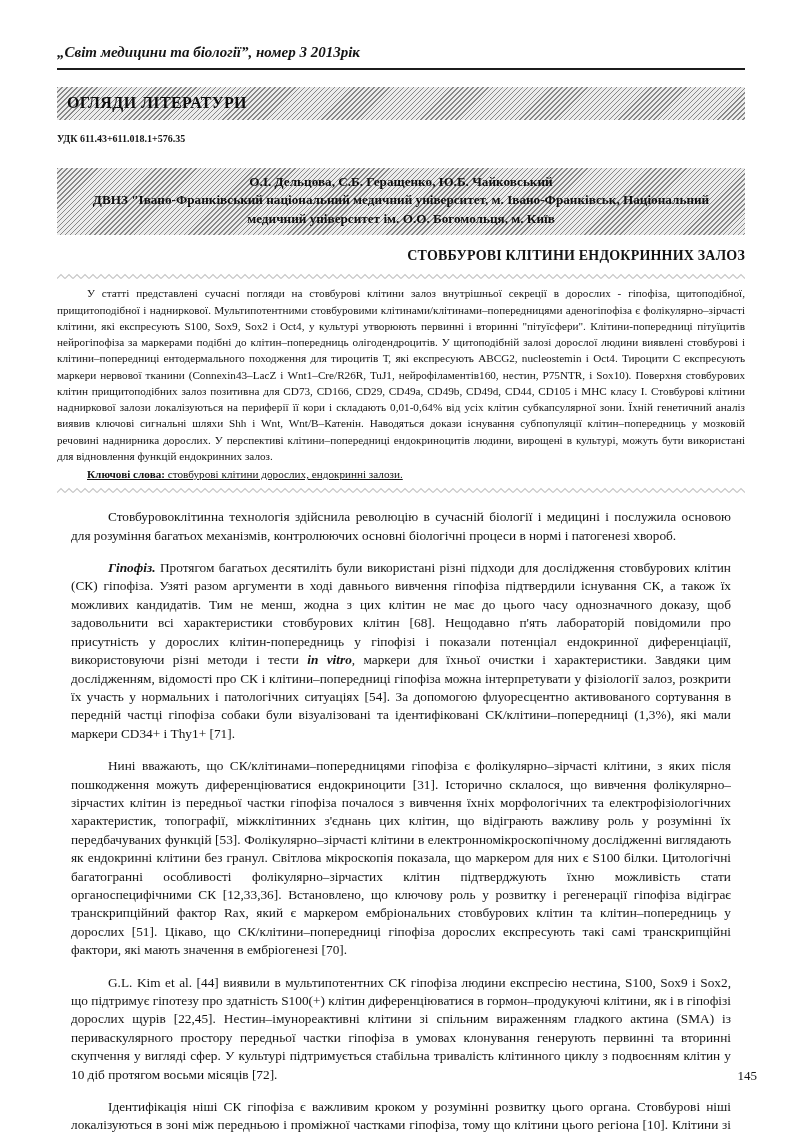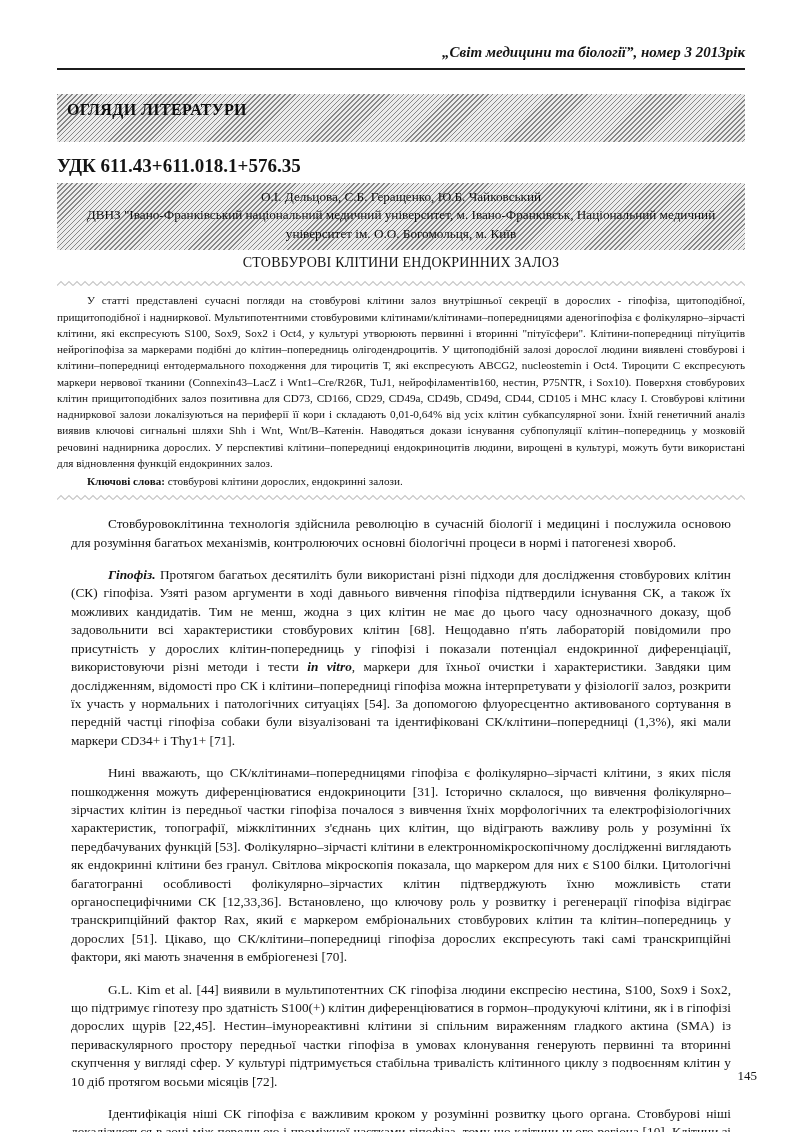--- a/index.html
+++ b/index.html
@@ -7,47 +7,47 @@
     position:relative;
     width:800px; height:1132px;
     box-sizing:border-box;
     padding:44px 55px 0 57px;
     overflow:hidden;
     background:#ffffff;
     font-family:"Liberation Serif", serif;
     color:#141414;
   }
   .journal-header {
-    text-align:right;
+    text-align:left;
     font-weight:bold; font-style:italic;
     font-size:15px;
     padding-bottom:7px;
     border-bottom:2px solid #1c1c1c;
   }
   .banner {
-    margin-top:24px;
-    padding:7px 10px 23px 10px;
+    margin-top:17px;
+    padding:7px 10px 8px 10px;
     background:repeating-linear-gradient(135deg,#878787 0px,#878787 1px,#ececec 1px,#ececec 3.5px);
   }
   .banner-left { font-weight:bold; font-size:16px; letter-spacing:0.4px; color:#0d0d0d; }
   .banner-right { font-weight:bold; font-size:16px; letter-spacing:0.4px; text-align:right; margin-top:8px; color:#0d0d0d; }
-  .udk { margin-top:13px; font-weight:bold; font-size:19px; }
+  .udk { margin-top:13px; font-weight:bold; font-size:10px; }
   .authors-block {
-    margin-top:6px;
+    margin-top:24px;
     padding:5px 28px 7px 28px;
     text-align:center;
-    font-weight:normal; font-size:13.2px; line-height:1.4;
+    font-weight:bold; font-size:13.2px; line-height:1.4;
     background:repeating-linear-gradient(135deg,#878787 0px,#878787 1px,#ececec 1px,#ececec 3.5px);
     color:#0d0d0d;
   }
-  .article-title { margin:5px 0 9px 0; text-align:center; font-weight:normal; font-size:14px; letter-spacing:0.2px; }
+  .article-title { margin:13px 0 9px 0; text-align:right; font-weight:bold; font-size:14px; letter-spacing:0.2px; }
   .zigzag { display:block; width:688px; height:7px; }
   .abstract { font-size:11.2px; line-height:1.45; text-align:justify; margin:5px 0 2px 0; }
   .abstract p { margin:0; text-indent:30px; }
-  .keywords { font-size:11.2px; line-height:1.45; text-indent:30px; margin:0 0 5px 0; text-align:justify; }
+  .keywords { font-size:11.2px; line-height:1.45; text-indent:30px; margin:0 0 5px 0; text-align:justify;text-decoration:underline; }
   .keywords .kw-label { font-weight:bold; }
   .body-text { margin-top:10px; font-size:13.3px; line-height:1.385; text-align:justify; }
   .body-text p { margin:14px; text-indent:37px; }
   .it { font-style:italic;font-weight:bold; }
   .page-number { position:absolute; top:1068px; right:43px; font-size:13px; }
 </style>
 </head>
 <body>
 
 <div class="page">

